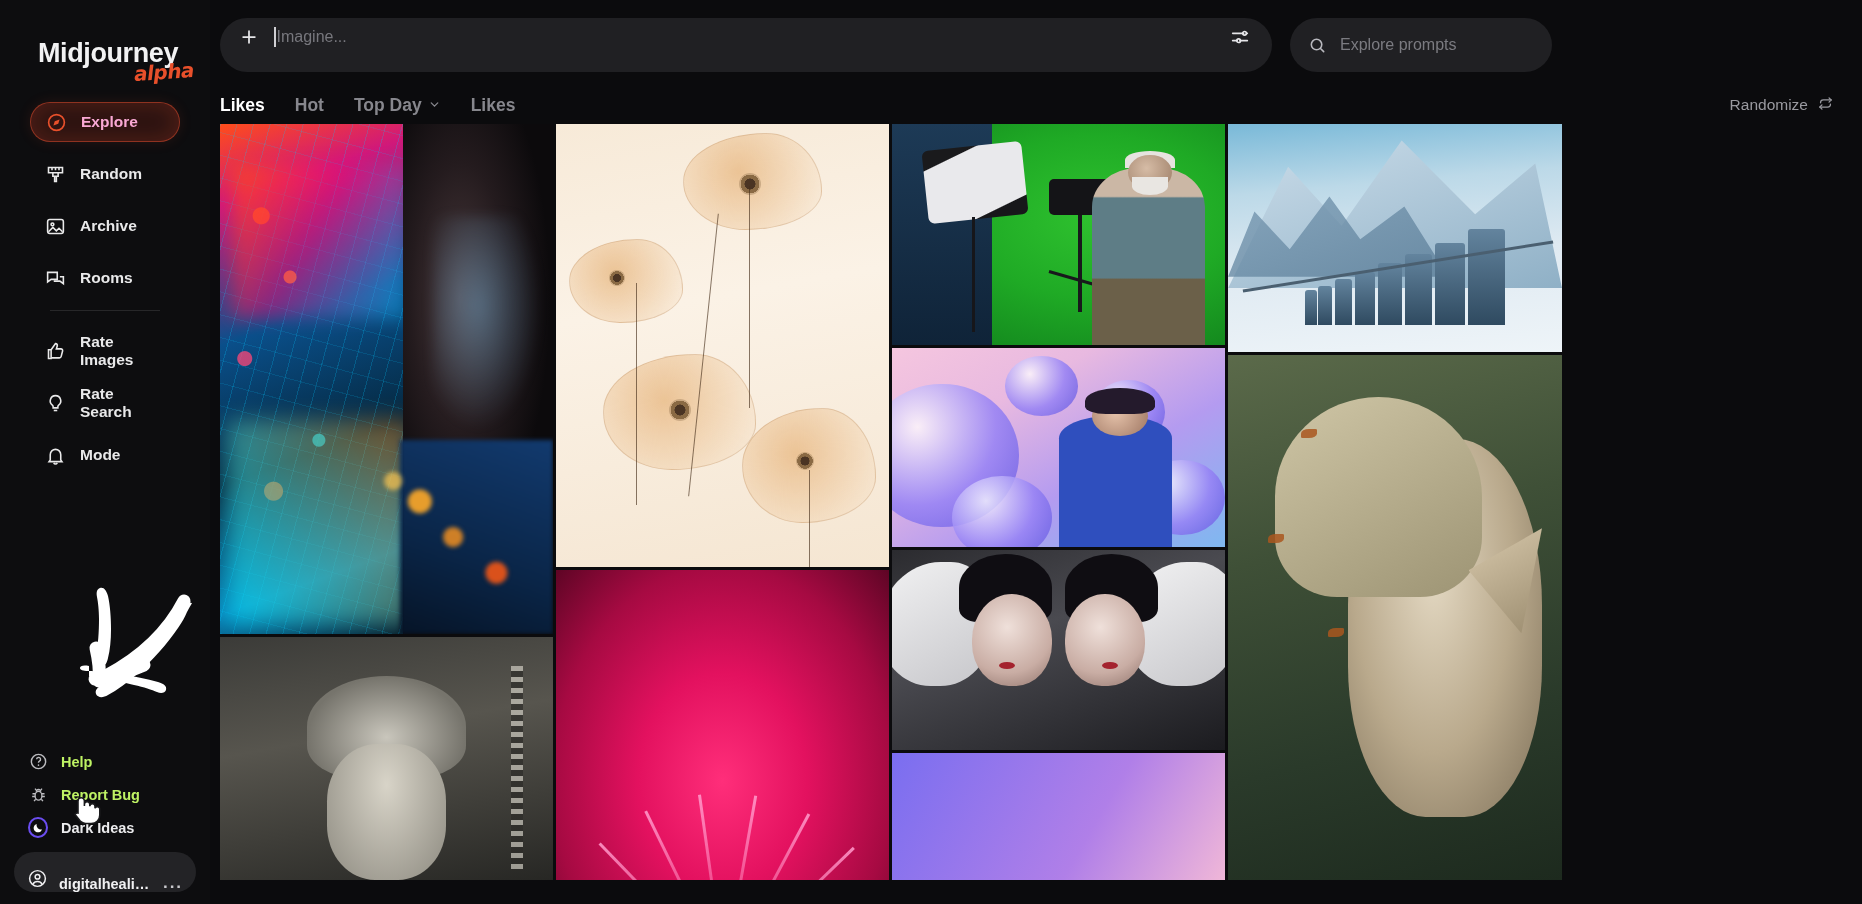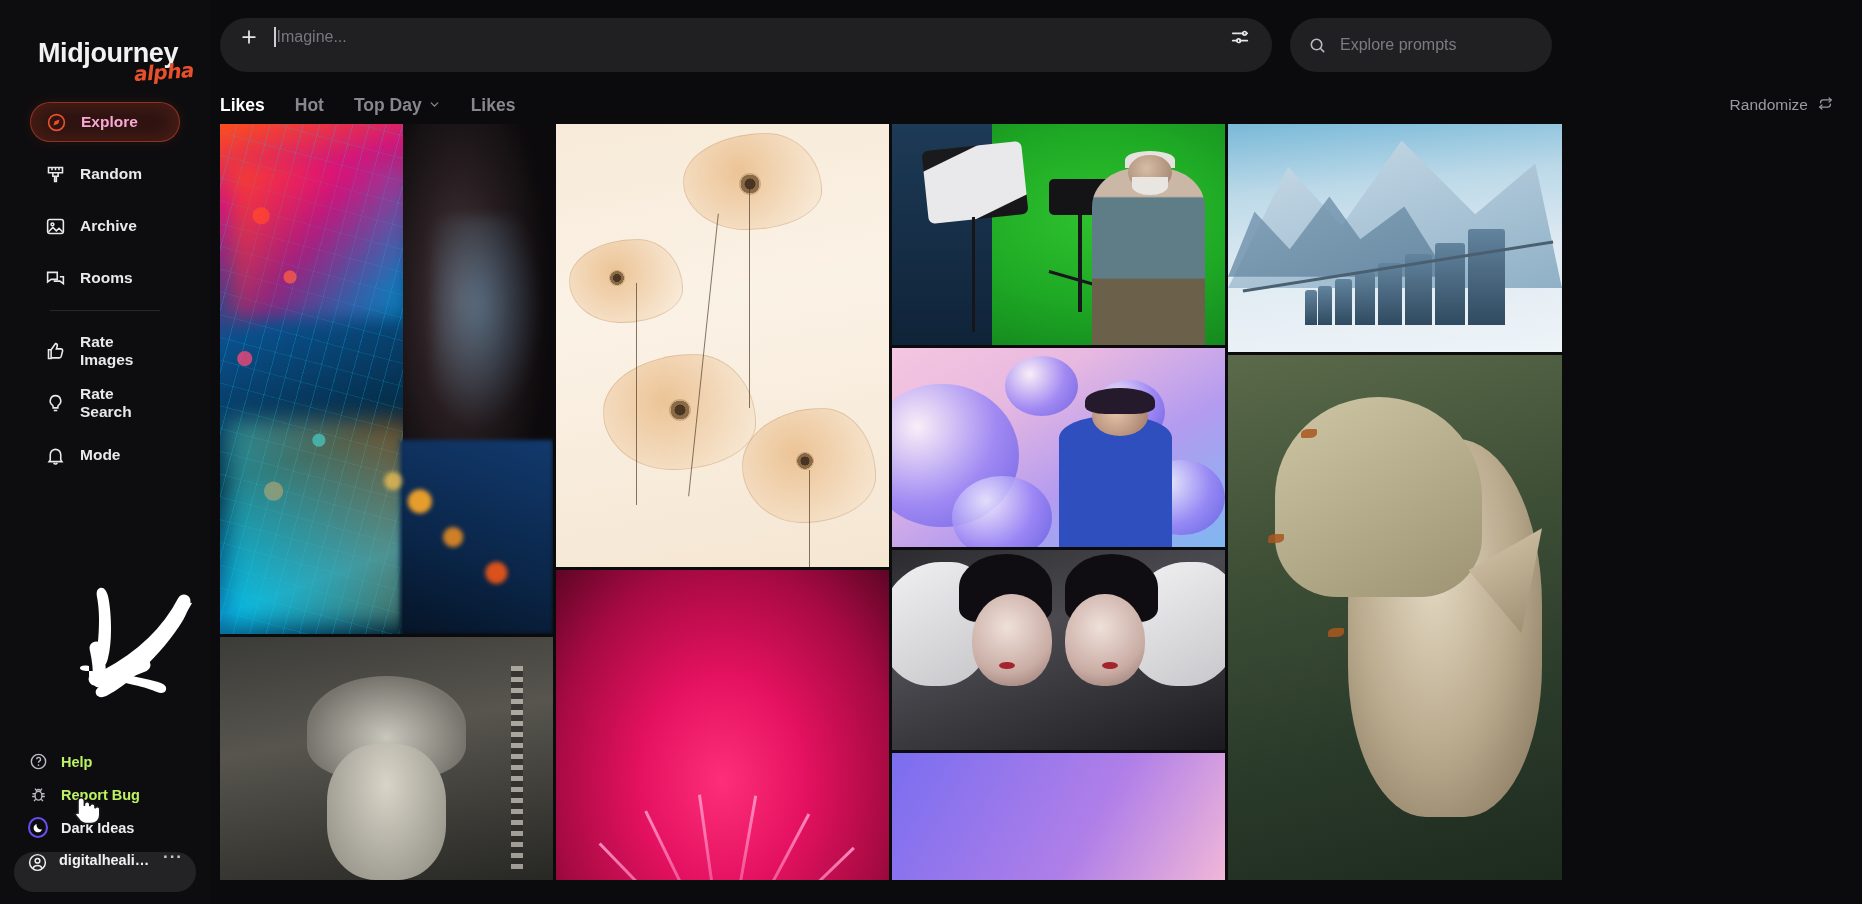--- a/index.html
+++ b/index.html
@@ -54,21 +54,21 @@
     height: 33px; padding: 0 14px; border-radius: 18px;
     color: #bef264; font-size: 14.5px; font-weight: 600; cursor: pointer;
   }
   .nav-small .ico { width: 20px; height: 20px; flex:0 0 20px; display:flex; align-items:center; justify-content:center;}
   .nav-small.darkmode { color: #ebebed; }
   .moon-badge {
     width: 21px; height: 21px; border-radius: 50%;
     border: 2px solid #6b4df0; display:flex; align-items:center; justify-content:center;
   }
   .user-chip {
-    display:flex; align-items:flex-start; gap: 11px;
+    display:flex; align-items:flex-end; gap: 11px;
     height: 40px; margin-top: 8px; padding: 0 13px;
     border-radius: 21px; background: #232326; cursor: pointer;
     color: #f0f0f2; font-size: 14.5px; font-weight: 700;
   }
   .user-chip .dots { margin-left: auto; color:#c9c9cd; font-size: 17px; letter-spacing:1px; line-height: 0.6;}
 
   
   #main { flex: 1; position: relative; height: 904px; background: #0b0b0d; }
 
   .topbar {

